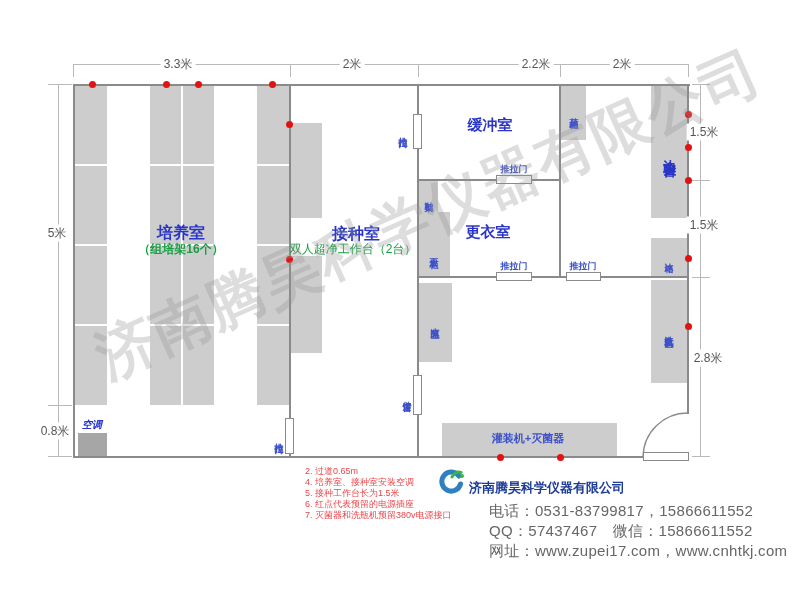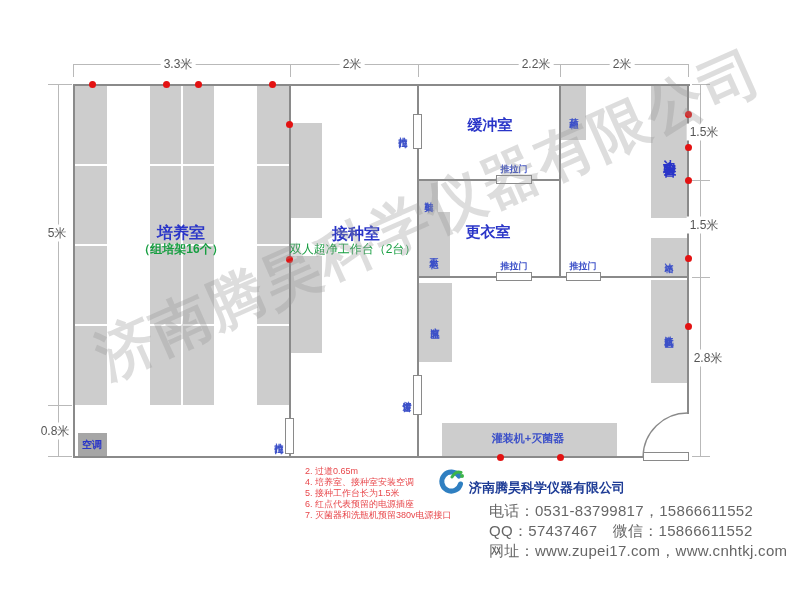--- a/index.html
+++ b/index.html
@@ -114,21 +114,21 @@
       <div class="lbl vert" style="position: absolute; left: 434px; top: 322px; color: rgb(60, 80, 200); font-size: 9px; font-weight: bold;">凉瓶区</div>
       <div class="lbl vert" style="position: absolute; left: 668px; top: 257px; color: rgb(60, 80, 200); font-size: 9px; font-weight: bold;">冰箱</div>
       <div class="lbl vert" style="position: absolute; left: 668px; top: 331px; color: rgb(60, 80, 200); font-size: 9px; font-weight: bold;">洗瓶机区</div>
       <div class="lbl vert" style="position: absolute; left: 406px; top: 395px; color: rgb(60, 80, 200); font-size: 9px; font-weight: bold;">传递窗</div>
       <div class="lbl vert" style="position: absolute; left: 402px; top: 131px; color: rgb(60, 80, 200); font-size: 9px; font-weight: bold;">推拉门</div>
       <div class="lbl" style="position: absolute; left: 514px; top: 170px; color: rgb(60, 80, 200); font-size: 9px; font-weight: bold;">推拉门</div>
       <div class="lbl" style="position: absolute; left: 514px; top: 267px; color: rgb(60, 80, 200); font-size: 9px; font-weight: bold;">推拉门</div>
       <div class="lbl" style="position: absolute; left: 583px; top: 267px; color: rgb(60, 80, 200); font-size: 9px; font-weight: bold;">推拉门</div>
       <div class="lbl vert" style="position: absolute; left: 278px; top: 437px; color: rgb(60, 80, 200); font-size: 9px; font-weight: bold;">推拉门</div>
       <div class="lbl" style="position: absolute; left: 528px; top: 438px; color: rgb(60, 80, 200); font-size: 11px; font-weight: bold;">灌装机+灭菌器</div>
-      <div class="lbl" style="position: absolute; left: 92px; top: 444px; color: rgb(42, 53, 200); font-size: 10px; font-weight: bold;">空调</div>
+      <div class="lbl" style="position: absolute; left: 92px; top: 424px; color: rgb(42, 53, 200); font-size: 10px; font-weight: bold; font-style: italic;">空调</div>
       <div class="dimlbl" style="position: absolute; left: 178px; top: 64px;">3.3米</div>
       <div class="dimlbl" style="position: absolute; left: 352px; top: 64px;">2米</div>
       <div class="dimlbl" style="position: absolute; left: 488px; top: 64px; margin-left: 48px;">2.2米</div>
       <div class="dimlbl" style="position: absolute; left: 622px; top: 64px;">2米</div>
       <div class="dimlbl" style="position: absolute; left: 57px; top: 233px;">5米</div>
       <div class="dimlbl" style="position: absolute; left: 55px; top: 431px;">0.8米</div>
       <div class="dimlbl" style="position: absolute; left: 704px; top: 132px;">1.5米</div>
       <div class="dimlbl" style="position: absolute; left: 704px; top: 225px;">1.5米</div>
       <div class="dimlbl" style="position: absolute; left: 708px; top: 358px;">2.8米</div>
       <div style="position: absolute; left: 0px; top: 0px; width: 800px; height: 600px; z-index: 14; pointer-events: none;"><svg width="800" height="600" viewBox="0 0 800 600">

